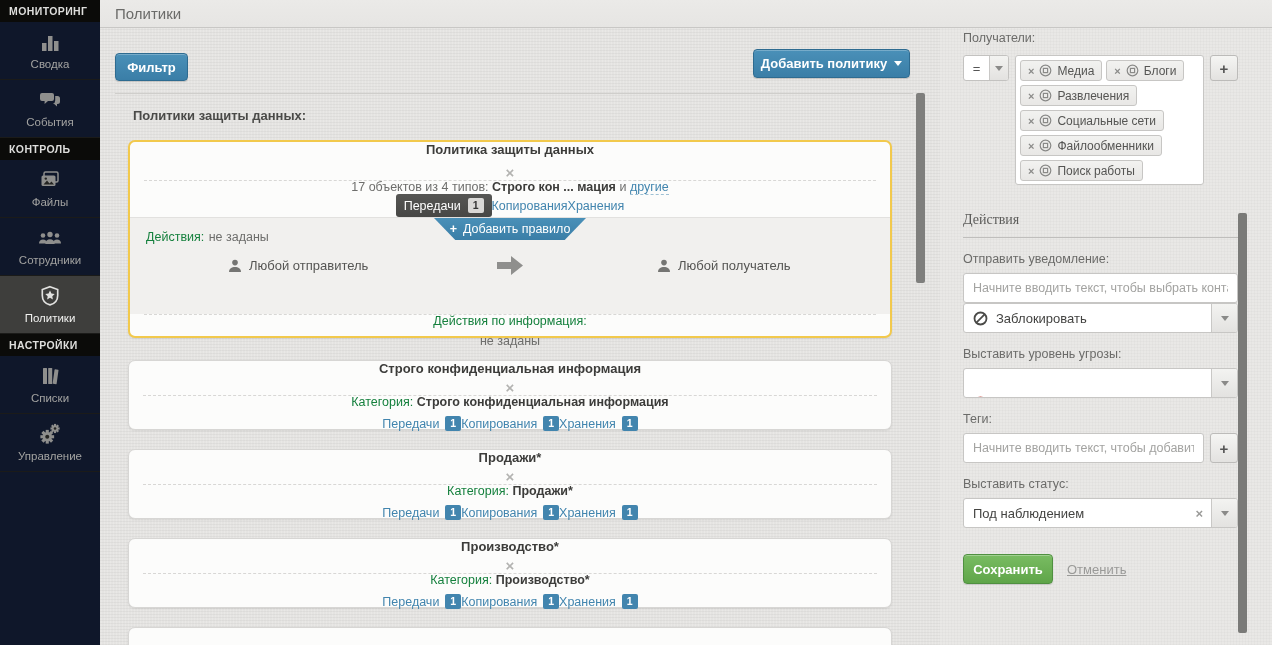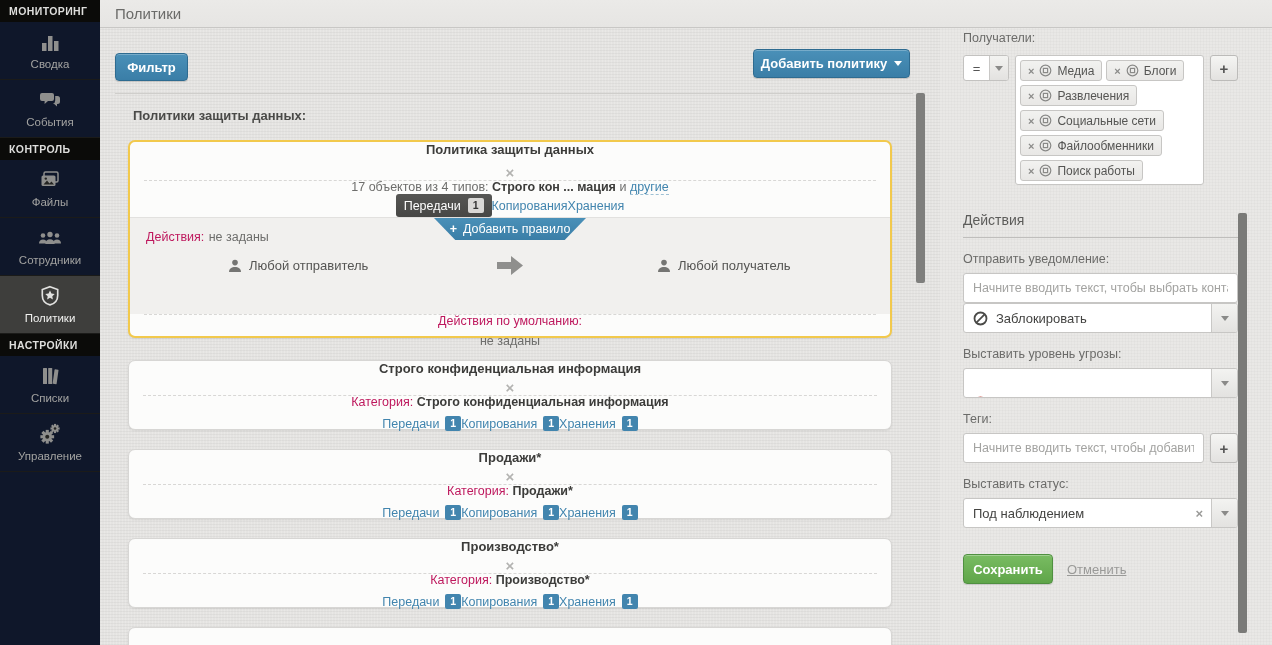--- a/index.html
+++ b/index.html
@@ -60,21 +60,21 @@
   .tab-link { color:#4285ae; font-size:12.5px; cursor:pointer; display:inline-flex; align-items:center; gap:6px; }
   .badge-blue {
     background:#4285ae; color:#fff; font-size:10.5px; font-weight:bold;
     padding:2px 5px; border-radius:2px; line-height:11px;
   }
   .tab-active {
     background:linear-gradient(#565654,#474745); color:#fff; font-size:12.5px;
     padding:4px 8px; border-radius:3px; display:inline-flex; align-items:center; gap:7px; cursor:pointer;
   }
   .tab-active .badge-grey { background:#d9d8d6; color:#333; font-size:10.5px; font-weight:bold; padding:2px 5px; border-radius:2px; line-height:11px; }
-  .muted-label { color:#be185d; font-size:12.5px; }
+  .muted-label { color:#15803d; font-size:12.5px; }
   .muted-value { color:#6e6e6c; font-size:12.5px; }
   .obj-text { font-size:12.5px; color:#6e6e6c; }
   .obj-text b { color:#3c3c3a; }
   .link-dashed { color:#4285ae; border-bottom:1px dashed #9fc0d4; cursor:pointer; }
   .gray-zone { position:absolute; left:0; right:0; background:#f1f0ee; border-top:1px solid #e2e1df; }
   .ribbon {
     position:absolute; left:50%; transform:translateX(-50%); top:0; width:152px; height:22px;
     background:linear-gradient(#4a90b8,#3a7ea7); color:#fff; font-size:12.5px;
     display:flex; align-items:center; justify-content:center; gap:6px; cursor:pointer;
     clip-path:polygon(0 0,100% 0,86% 100%,14% 100%);
@@ -94,21 +94,21 @@
     display:inline-flex; align-items:center; gap:5px; height:21px; padding:0 7px;
     background:linear-gradient(#f2f2f0,#e8e7e5); border:1px solid #c7c6c4; border-radius:3px;
     font-size:12px; color:#555553; cursor:pointer; white-space:nowrap;
   }
   .tag .tx { color:#8a8a88; font-size:11px; font-weight:bold; }
   .btn-sq {
     width:28px; height:26px; background:linear-gradient(#f5f5f3,#e3e2e0);
     border:1px solid #bcbbb9; border-radius:3px; color:#555; font-size:15px; font-weight:bold;
     display:inline-flex; align-items:center; justify-content:center; cursor:pointer; flex:none;
   }
-  .panel-heading { margin-top:27px; padding-bottom:9px; border-bottom:1px solid #bfbebc; font-size:14px; color:#5c5c5a; }
+  .panel-heading { margin-top:27px; padding-bottom:9px; border-bottom:1px solid #bfbebc; font-size:14px; color:#5c5c5a;font-family:Liberation Serif, serif; }
   .tinput {
     width:100%; height:30px; background:#fff; border:1px solid #c7c6c4; border-radius:3px;
     padding:0 9px; font-size:12.5px; color:#444; font-family:inherit; outline:none;
   }
   .tinput::placeholder { color:#a3a3a1; }
   .selbox {
     height:30px; background:#fff; border:1px solid #c7c6c4; border-radius:3px;
     display:flex; align-items:center; cursor:pointer; overflow:hidden;
   }
   .selbox .sel-text { flex:1; display:flex; align-items:center; gap:8px; padding:0 9px; font-size:13px; color:#444442; }
@@ -297,21 +297,21 @@
           <svg width="14" height="14" viewBox="0 0 14 14" fill="#757573">
               <circle cx="7" cy="3.6" r="2.8"></circle>
               <path d="M1 13c0-3.2 2.7-4.9 6-4.9s6 1.7 6 4.9z"></path>
             </svg>
         </span>
         <span>Любой получатель</span>
       </div>
     </div>
     <div class="dashed-sep" style="top:172px;"></div>
     <div class="row-flex" style="top:172px; height:26px; justify-content:flex-start; gap:6px;">
-      <span class="muted-label">Действия по умолчанию:</span>
+      <span class="muted-label">Действия по информация:</span>
       <span class="muted-value">не заданы</span>
     </div>
   </div>
 
   <div class="card" style="top:332px; height:70px;">
     <div class="row-flex" style="top:0; height:34px;">
       <span class="card-title">Строго конфиденциальная информация</span>
       <span class="close-x">×</span>
     </div>
     <div class="dashed-sep" style="top:34px;"></div>

